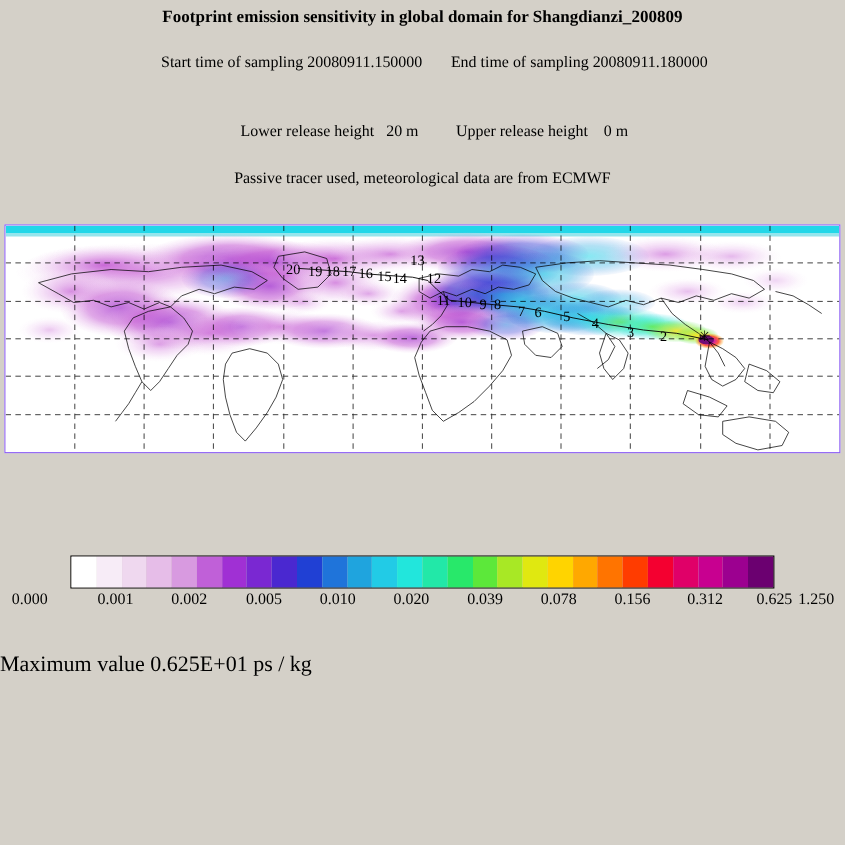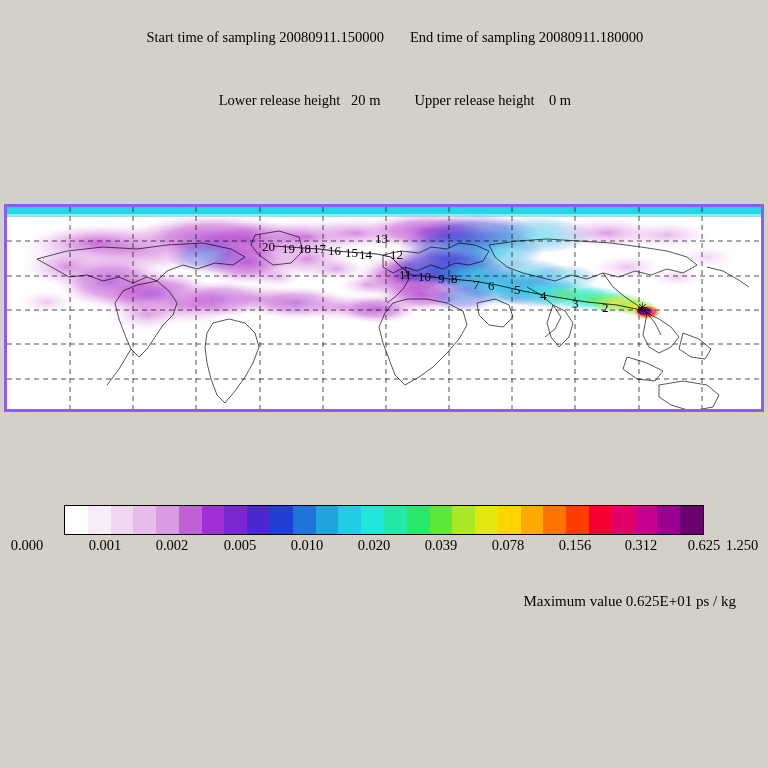--- a/index.html
+++ b/index.html
@@ -43,21 +43,21 @@
   .gap-lg { display: inline-block; width: 26px; }
   .gap-md { display: inline-block; width: 34px; }
 
   
   .map-wrap {
     position: absolute;
     left: 4px;
     top: 204px;
     width: 760px;
     height: 208px;
-    border: 3px solid #8b5cf6;
+    border: 1px solid #8b5cf6;
     background: #ffffff;
     overflow: hidden;
     box-sizing: border-box;
   }
   .map-inner {
     position: absolute;
     left: 0; top: 0;
     width: 758px;
     height: 206px;
     overflow: hidden;
@@ -118,36 +118,38 @@
     top: 563px;
     width: 768px;
     text-align: center;
     font-size: 15px;
   }
   .maxval {
     position: absolute;
     left: 0;
     top: 593px;
     width: 736px;
-    text-align: right;
-    font-size: 15px;
+    text-align: left;
+    font-size: 20px;
   }
 </style>
 </head>
 <body>
 
 <div id="root">
 
   <div class="title-block">
+    <div class="title-main">Footprint emission sensitivity in global domain for Shangdianzi_200809</div>
     <div class="subline">
       <span>Start time of sampling 20080911.150000</span><span class="gap-lg"></span><span>End time of sampling 20080911.180000</span>
     </div>
     <div class="subline">
       <span>Lower release height   20 m</span><span class="gap-md"></span><span>Upper release height    0 m</span>
     </div>
+    <div class="subline">Passive tracer used, meteorological data are from ECMWF</div>
   </div>
 
   <div class="map-wrap">
     <div class="map-inner">
 
       <svg class="map-svg" width="758" height="206" viewBox="0 0 758 206">
         <defs>
           <clipPath id="mapclip">
               <rect x="0" y="0" width="758" height="206"></rect>
             </clipPath>

